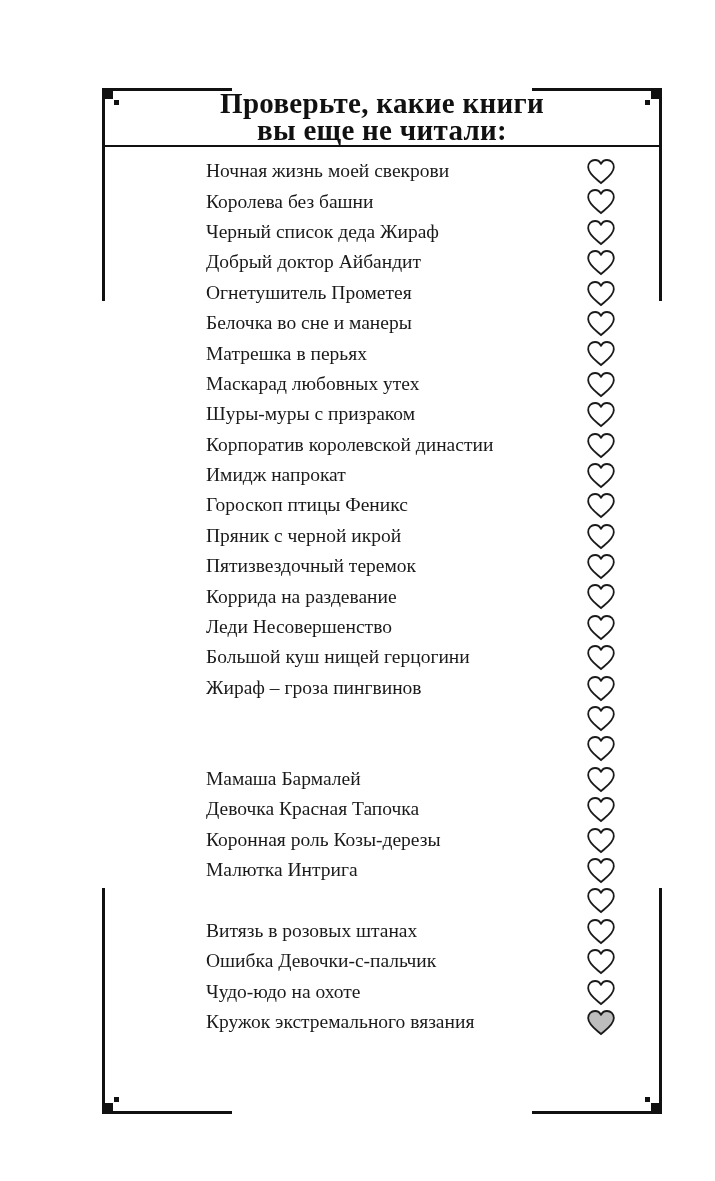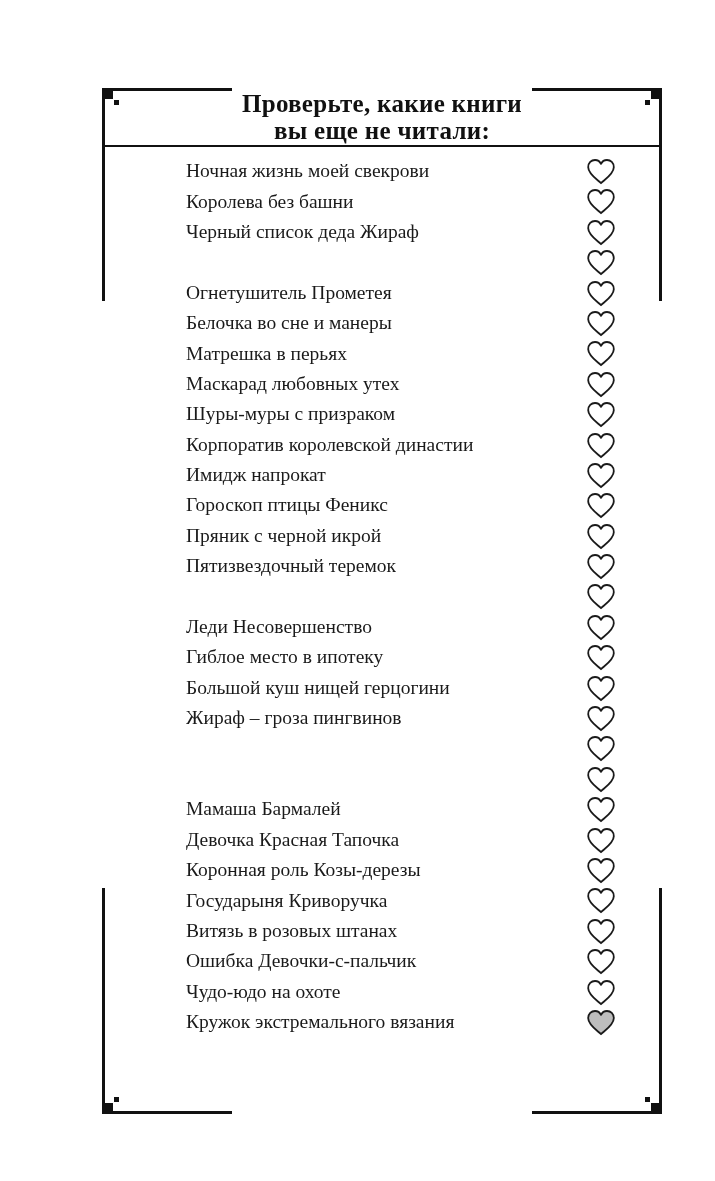--- a/index.html
+++ b/index.html
@@ -67,21 +67,21 @@
   .title-wrap {
     position: absolute;
     left: 102px;
     top: 86px;
     width: 560px;
     text-align: center;
   }
   .title {
     font-family: "Liberation Serif", serif;
     font-weight: bold;
-    font-size: 25px;
+    font-size: 29px;
     line-height: 27px;
     letter-spacing: 0.3px;
     color: #111111;
     white-space: pre-line;
     padding-top: 4px;
   }
   .title-rule {
     position: absolute;
     left: 102px;
     top: 145px;
@@ -95,20 +95,21 @@
     position: absolute;
     left: 186px;
     top: 156px;
     width: 430px;
   }
   .row {
     position: relative;
     height: 30.4px;
     display: flex;
     align-items: center;
+    margin-left: 20px;
   }
   .row-label {
     font-family: "Liberation Serif", serif;
     font-size: 19.5px;
     line-height: 24px;
     color: #1a1a1a;
     white-space: nowrap;
   }
   .heart {
     position: absolute;
@@ -177,20 +178,21 @@
       </div>
       <div class="row">
         <div class="row-label">Черный список деда Жираф</div>
         <div class="heart">
           <svg width="30" height="27" viewBox="0 0 30 27" xmlns="http://www.w3.org/2000/svg">
             <path d="M15 25.2 C10.5 21 2.2 15.6 2.2 9.2 C2.2 4.9 5.3 2 9.0 2 C11.7 2 13.9 3.6 15 5.9 C16.1 3.6 18.3 2 21.0 2 C24.7 2 27.8 4.9 27.8 9.2 C27.8 15.6 19.5 21 15 25.2 Z" fill="#ffffff" stroke="#1a1a1a" stroke-width="1.8" stroke-linejoin="round"></path>
           </svg>
         </div>
       </div>
       <div class="row">
+        <div class="row-label">Добрый доктор Айбандит</div>
         <div class="heart">
           <svg width="30" height="27" viewBox="0 0 30 27" xmlns="http://www.w3.org/2000/svg">
             <path d="M15 25.2 C10.5 21 2.2 15.6 2.2 9.2 C2.2 4.9 5.3 2 9.0 2 C11.7 2 13.9 3.6 15 5.9 C16.1 3.6 18.3 2 21.0 2 C24.7 2 27.8 4.9 27.8 9.2 C27.8 15.6 19.5 21 15 25.2 Z" fill="#ffffff" stroke="#1a1a1a" stroke-width="1.8" stroke-linejoin="round"></path>
           </svg>
         </div>
       </div>
       <div class="row">
         <div class="row-label">Огнетушитель Прометея</div>
         <div class="heart">
           <svg width="30" height="27" viewBox="0 0 30 27" xmlns="http://www.w3.org/2000/svg">
@@ -264,43 +266,36 @@
       </div>
       <div class="row">
         <div class="row-label">Пятизвездочный теремок</div>
         <div class="heart">
           <svg width="30" height="27" viewBox="0 0 30 27" xmlns="http://www.w3.org/2000/svg">
             <path d="M15 25.2 C10.5 21 2.2 15.6 2.2 9.2 C2.2 4.9 5.3 2 9.0 2 C11.7 2 13.9 3.6 15 5.9 C16.1 3.6 18.3 2 21.0 2 C24.7 2 27.8 4.9 27.8 9.2 C27.8 15.6 19.5 21 15 25.2 Z" fill="#ffffff" stroke="#1a1a1a" stroke-width="1.8" stroke-linejoin="round"></path>
           </svg>
         </div>
       </div>
       <div class="row">
+        <div class="row-label">Коррида на раздевание</div>
         <div class="heart">
           <svg width="30" height="27" viewBox="0 0 30 27" xmlns="http://www.w3.org/2000/svg">
             <path d="M15 25.2 C10.5 21 2.2 15.6 2.2 9.2 C2.2 4.9 5.3 2 9.0 2 C11.7 2 13.9 3.6 15 5.9 C16.1 3.6 18.3 2 21.0 2 C24.7 2 27.8 4.9 27.8 9.2 C27.8 15.6 19.5 21 15 25.2 Z" fill="#ffffff" stroke="#1a1a1a" stroke-width="1.8" stroke-linejoin="round"></path>
           </svg>
         </div>
       </div>
       <div class="row">
         <div class="row-label">Леди Несовершенство</div>
         <div class="heart">
           <svg width="30" height="27" viewBox="0 0 30 27" xmlns="http://www.w3.org/2000/svg">
             <path d="M15 25.2 C10.5 21 2.2 15.6 2.2 9.2 C2.2 4.9 5.3 2 9.0 2 C11.7 2 13.9 3.6 15 5.9 C16.1 3.6 18.3 2 21.0 2 C24.7 2 27.8 4.9 27.8 9.2 C27.8 15.6 19.5 21 15 25.2 Z" fill="#ffffff" stroke="#1a1a1a" stroke-width="1.8" stroke-linejoin="round"></path>
           </svg>
         </div>
       </div>
       <div class="row">
-        <div class="row-label">Гиблое место в ипотеку</div>
-        <div class="heart">
-          <svg width="30" height="27" viewBox="0 0 30 27" xmlns="http://www.w3.org/2000/svg">
-            <path d="M15 25.2 C10.5 21 2.2 15.6 2.2 9.2 C2.2 4.9 5.3 2 9.0 2 C11.7 2 13.9 3.6 15 5.9 C16.1 3.6 18.3 2 21.0 2 C24.7 2 27.8 4.9 27.8 9.2 C27.8 15.6 19.5 21 15 25.2 Z" fill="#ffffff" stroke="#1a1a1a" stroke-width="1.8" stroke-linejoin="round"></path>
-          </svg>
-        </div>
-      </div>
-      <div class="row">
         <div class="row-label">Большой куш нищей герцогини</div>
         <div class="heart">
           <svg width="30" height="27" viewBox="0 0 30 27" xmlns="http://www.w3.org/2000/svg">
             <path d="M15 25.2 C10.5 21 2.2 15.6 2.2 9.2 C2.2 4.9 5.3 2 9.0 2 C11.7 2 13.9 3.6 15 5.9 C16.1 3.6 18.3 2 21.0 2 C24.7 2 27.8 4.9 27.8 9.2 C27.8 15.6 19.5 21 15 25.2 Z" fill="#ffffff" stroke="#1a1a1a" stroke-width="1.8" stroke-linejoin="round"></path>
           </svg>
         </div>
       </div>
       <div class="row">
         <div class="row-label">Жираф – гроза пингвинов</div>
         <div class="heart">
@@ -341,21 +336,28 @@
       </div>
       <div class="row">
         <div class="row-label">Коронная роль Козы-дерезы</div>
         <div class="heart">
           <svg width="30" height="27" viewBox="0 0 30 27" xmlns="http://www.w3.org/2000/svg">
             <path d="M15 25.2 C10.5 21 2.2 15.6 2.2 9.2 C2.2 4.9 5.3 2 9.0 2 C11.7 2 13.9 3.6 15 5.9 C16.1 3.6 18.3 2 21.0 2 C24.7 2 27.8 4.9 27.8 9.2 C27.8 15.6 19.5 21 15 25.2 Z" fill="#ffffff" stroke="#1a1a1a" stroke-width="1.8" stroke-linejoin="round"></path>
           </svg>
         </div>
       </div>
       <div class="row">
-        <div class="row-label">Государыня Криворучка</div>
+        <div class="row-label">Малютка Интрига</div>
+        <div class="heart">
+          <svg width="30" height="27" viewBox="0 0 30 27" xmlns="http://www.w3.org/2000/svg">
+            <path d="M15 25.2 C10.5 21 2.2 15.6 2.2 9.2 C2.2 4.9 5.3 2 9.0 2 C11.7 2 13.9 3.6 15 5.9 C16.1 3.6 18.3 2 21.0 2 C24.7 2 27.8 4.9 27.8 9.2 C27.8 15.6 19.5 21 15 25.2 Z" fill="#ffffff" stroke="#1a1a1a" stroke-width="1.8" stroke-linejoin="round"></path>
+          </svg>
+        </div>
+      </div>
+      <div class="row">
         <div class="heart">
           <svg width="30" height="27" viewBox="0 0 30 27" xmlns="http://www.w3.org/2000/svg">
             <path d="M15 25.2 C10.5 21 2.2 15.6 2.2 9.2 C2.2 4.9 5.3 2 9.0 2 C11.7 2 13.9 3.6 15 5.9 C16.1 3.6 18.3 2 21.0 2 C24.7 2 27.8 4.9 27.8 9.2 C27.8 15.6 19.5 21 15 25.2 Z" fill="#ffffff" stroke="#1a1a1a" stroke-width="1.8" stroke-linejoin="round"></path>
           </svg>
         </div>
       </div>
       <div class="row">
         <div class="row-label">Витязь в розовых штанах</div>
         <div class="heart">
           <svg width="30" height="27" viewBox="0 0 30 27" xmlns="http://www.w3.org/2000/svg">

